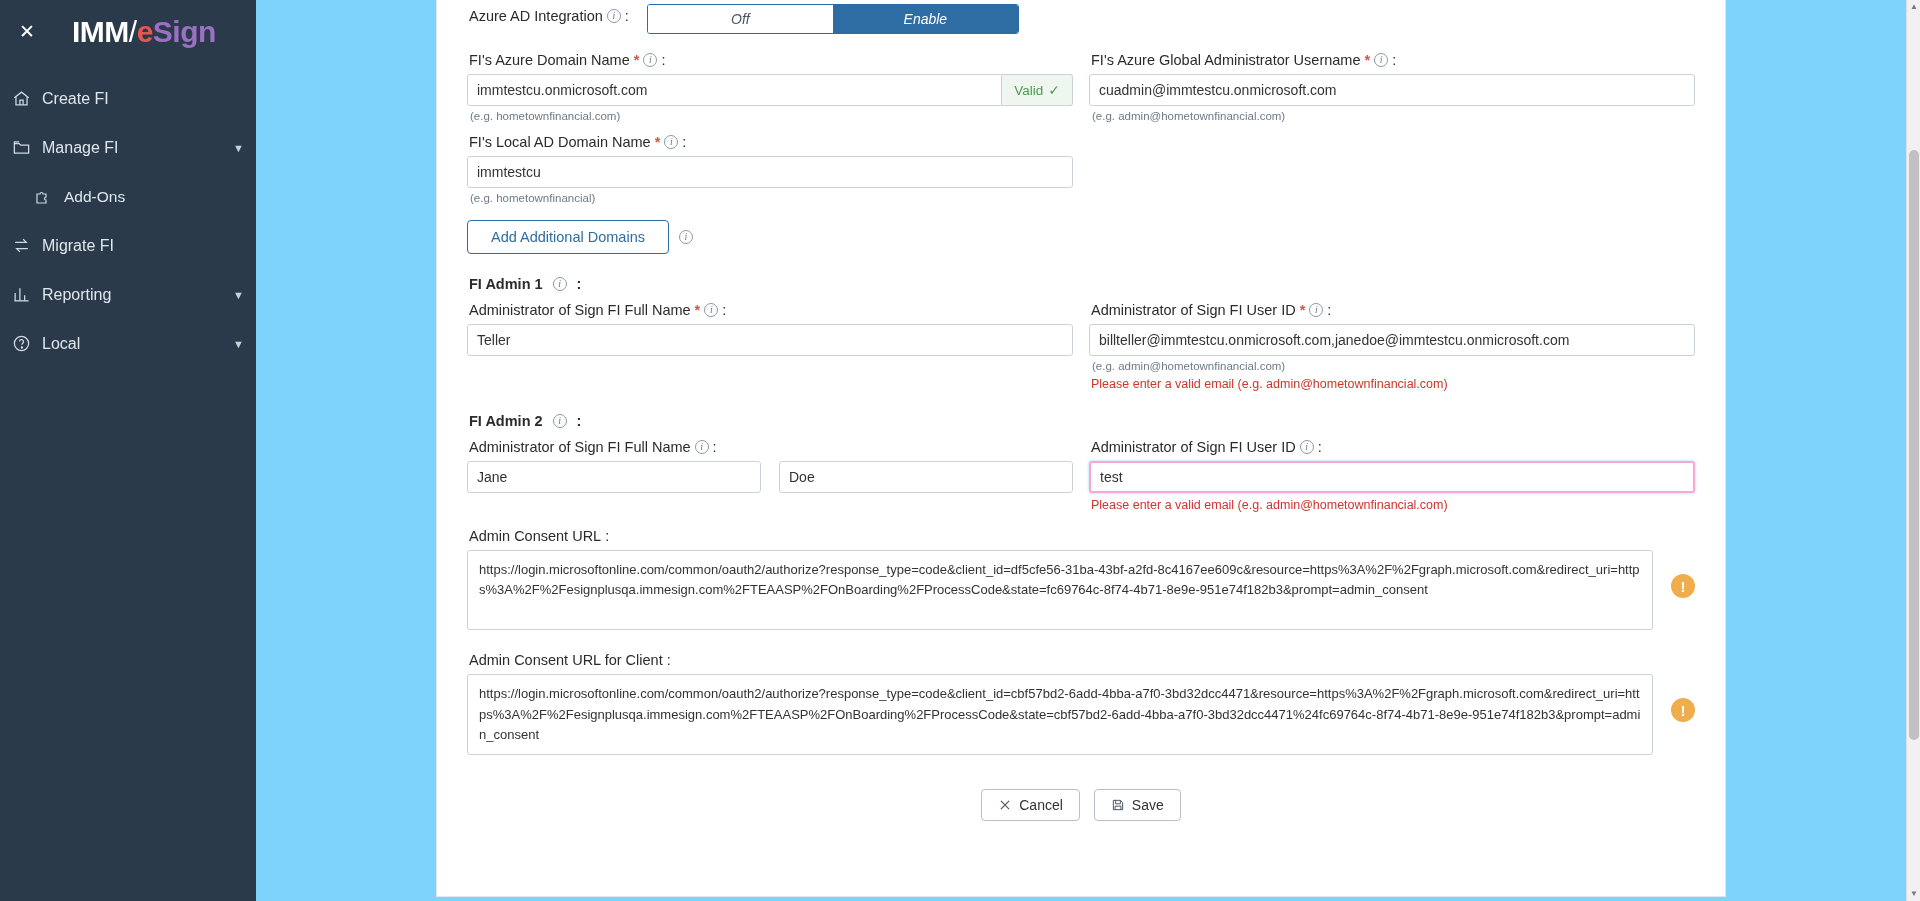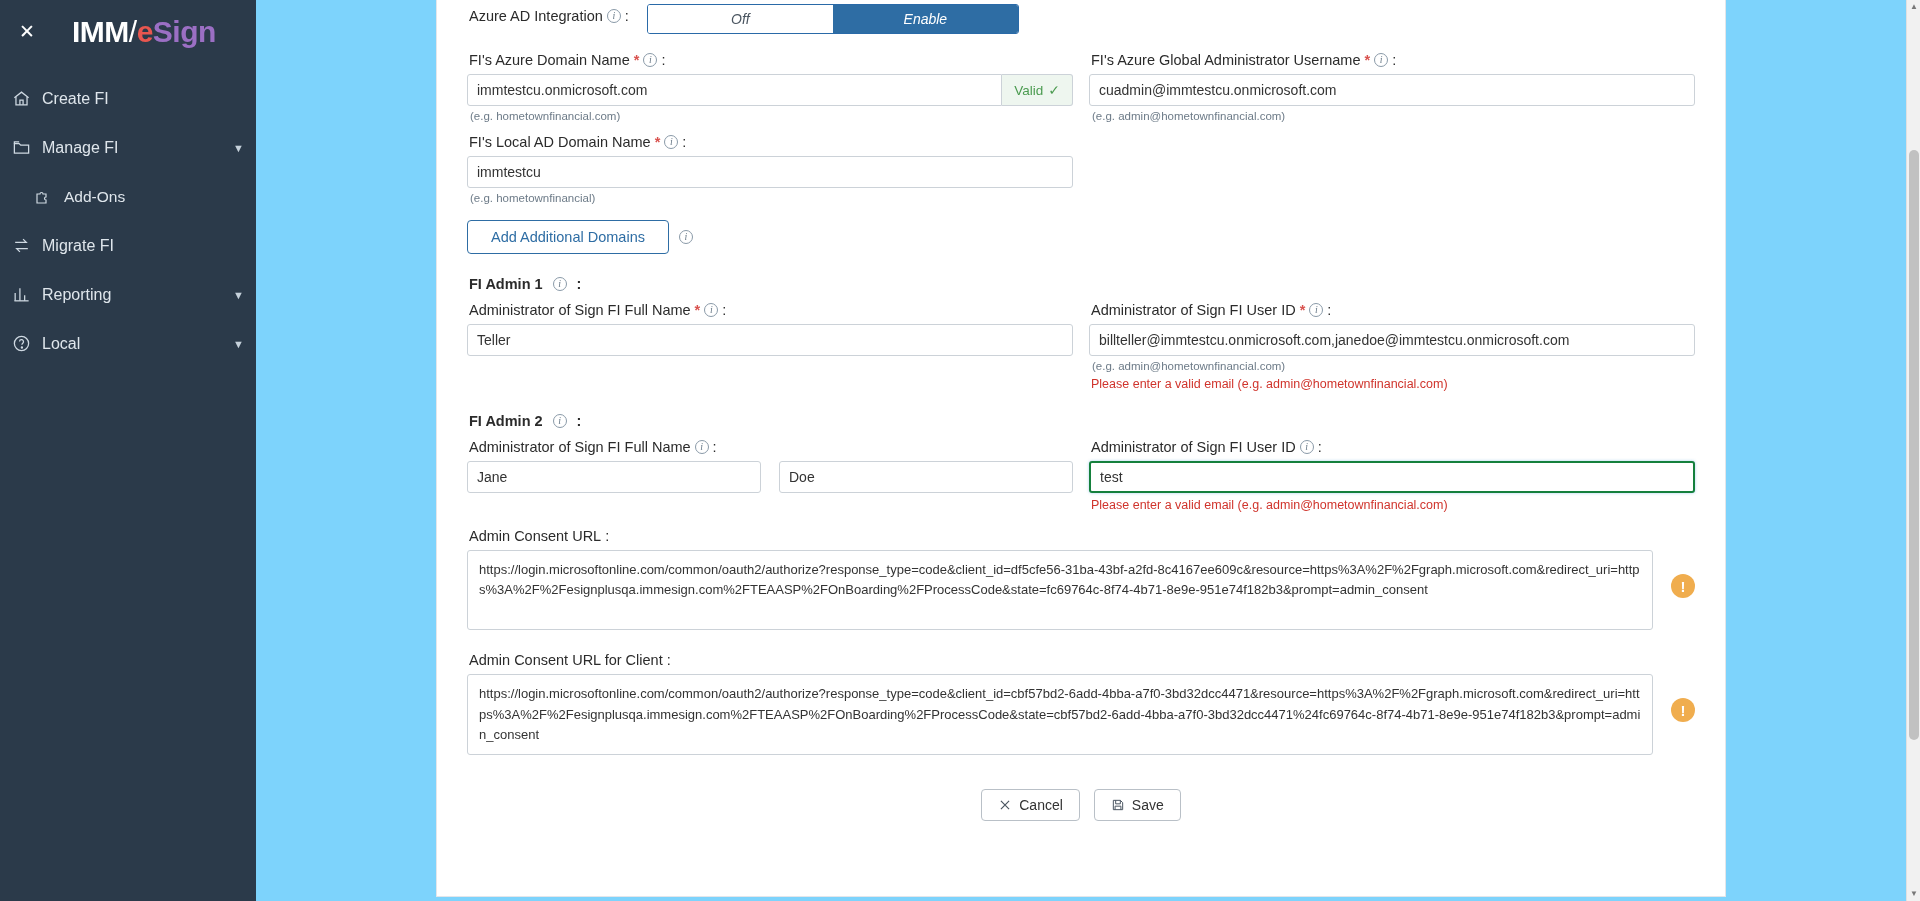--- a/index.html
+++ b/index.html
@@ -163,21 +163,21 @@
     border: 1px solid #ccd2d8;
     border-radius: 3px;
     padding: 4px 9px;
     font-size: 14px;
     color: #333;
     font-family: "Liberation Sans", sans-serif;
     background: #fff;
     outline: none;
   }
   input.txt.focused {
-    border: 2px solid #15803d;
+    border: 2px solid #f9a8d4;
     box-shadow: 0 0 3px rgba(74,163,223,.5);
   }
   input.txt.err {
     border-color: #ccd2d8;
   }
 
   .input-with-valid {
     display: flex;
     width: 100%;
   }

